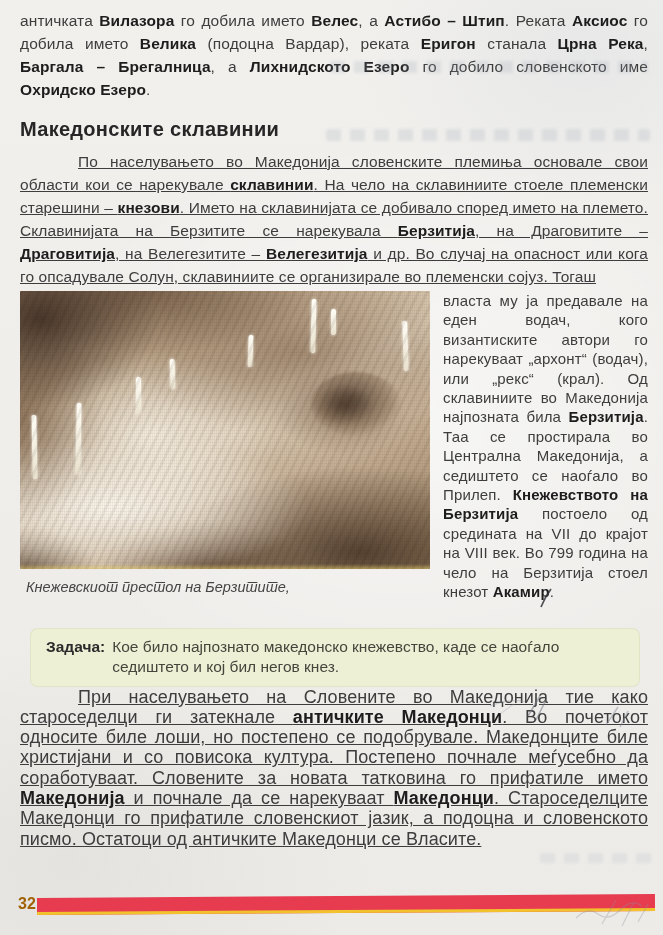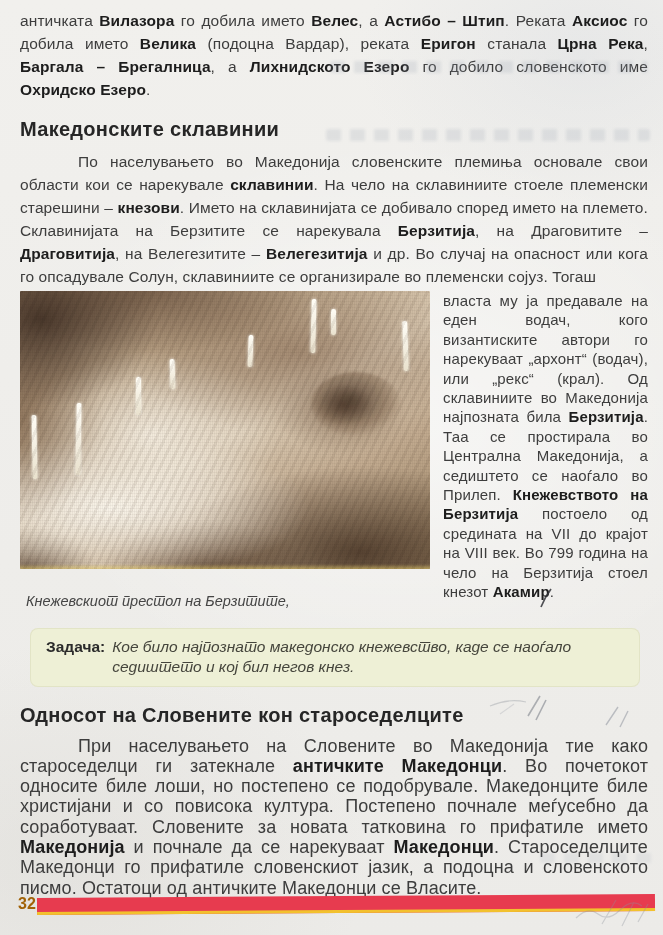--- a/index.html
+++ b/index.html
@@ -12,21 +12,21 @@
       radial-gradient(ellipse 500px 380px at 60% 45%, rgba(255,255,255,.5), transparent 75%),
       linear-gradient(#f1f0ed,#ecebe8);
     color:var(--text,#3d3d3d);
   }
   .page{position:relative;width:663px;height:935px;padding:6px 15px 0 20px;box-sizing:border-box;}
 
   
   .body-text{margin:0;font-size:15.5px;line-height:23px;text-align:justify;color:var(--text,#3d3d3d);letter-spacing:.1px;}
   .body-text b{color:#1d1d1d;}
   .intro{margin-top:3px;}
-  .indent{text-indent:58px;}
+  .indent{text-indent:58px;text-decoration:underline;}
   .heading{margin:17px 0 9px 0;font-size:20px;line-height:23px;font-weight:bold;color:#262626;letter-spacing:.3px;}
 
   
   .wrapsec{margin-top:3px;}
   .figure{float:left;width:410px;margin:2px 13px 0 0;}
   .photo{
     position:relative;width:410px;height:278px;overflow:hidden;border-radius:1px;
     background:
       radial-gradient(ellipse 46px 32px at 79% 41%, rgba(58,40,28,.50), rgba(58,40,28,0) 65%),
       radial-gradient(ellipse 95px 62px at 78% 43%, rgba(96,69,48,.40), rgba(96,69,48,0) 70%),
@@ -46,29 +46,29 @@
       repeating-linear-gradient(0deg, rgba(40,25,15,.045) 0 1px, transparent 1px 3px),
       repeating-linear-gradient(90deg, rgba(40,25,15,.04) 0 1px, transparent 1px 2px);
   }
   .photo::after{content:"";position:absolute;inset:0;
     background:repeating-linear-gradient(115deg, rgba(60,40,25,.07) 0 3px, transparent 3px 8px);
     mix-blend-mode:multiply;}
   .photo .strip{position:absolute;left:0;right:0;bottom:0;height:5px;background:linear-gradient(rgba(240,220,120,0),rgba(235,210,110,.55));}
   .post{position:absolute;width:5px;border-radius:2px;background:linear-gradient(#fffdf6,#e9e1cd);box-shadow:0 0 3px rgba(255,255,250,.85);}
   .bowl{position:absolute;left:71%;top:29%;width:90px;height:64px;border-radius:50%;
     background:radial-gradient(ellipse at 45% 42%, rgba(48,32,20,.5), rgba(92,66,44,.22) 55%, transparent 72%);filter:blur(1px);}
-  .caption{margin:23px 0 0 6px;font-style:italic;font-size:14.5px;line-height:18px;color:#454545;}
+  .caption{margin:9px 0 0 6px;font-style:italic;font-size:14.5px;line-height:18px;color:#454545;}
   .wraptext{font-size:15px;line-height:19.4px;letter-spacing:.15px;}
 
   
   .task-box{clear:both;display:flex;gap:7px;align-items:flex-start;box-sizing:border-box;
     margin:26px 8px 0 10px;padding:9px 30px 10px 16px;border-radius:8px;
     background:var(--task-box-bg,#eef0d6);box-shadow:0 0 0 1px rgba(190,190,150,.25) inset;}
   .task-box b{font-size:15.5px;line-height:20px;color:#2b2b2b;white-space:nowrap;}
-  .task-box span{font-size:15.5px;line-height:20px;color:#45453c;font-style:italic;}
+  .task-box span{font-size:15.5px;line-height:20px;color:#45453c;}
 
   .p3{font-size:18px;line-height:20.3px;}
 
   
   .footer{position:absolute;left:0;top:892px;width:663px;height:30px;}
   .pagenum{position:absolute;left:18px;top:3px;font-size:16px;font-weight:bold;color:#a16207;}
   .redbar{position:absolute;left:37px;top:4px;width:618px;height:14px;
     background:var(--footer-bar-red,#e73b4f);
     border-bottom:3px solid var(--footer-bar-yellow,#f2c12e);
     transform:rotate(-.35deg);}
@@ -114,21 +114,20 @@
       </figcaption>
     </figure>
     <p class="body-text wraptext"><span>власта му ја предавале на еден водач, кого византиските автори го нарекуваат „архонт“ (водач), или „рекс“ (крал). Од склавиниите во Македонија најпозната била </span><b>Берзитија</b><span>. Таа се простирала во Централна Македонија, а седиштето се наоѓало во Прилеп. </span><b>Кнежевството на Берзитија</b><span> постоело од средината на VII до крајот на VIII век. Во 799 година на чело на Берзитија стоел кнезот </span><b>Акамир</b><span>.</span></p>
   </div>
 
   <div class="task-box">
     <b>Задача:</b>
     <span>Кое било најпознато македонско кнежевство, каде се наоѓало седиштето и кој бил негов кнез.</span>
   </div>
 
-  <h2 class="heading">Односот на Словените кон староседелците</h2>
   <p class="body-text indent p3"><span>При населувањето на Словените во Македонија тие како староседелци ги затекнале </span><b>античките Македонци</b><span>. Во почетокот односите биле лоши, но постепено се подобрувале. Македонците биле христијани и со повисока култура. Постепено почнале меѓусебно да соработуваат. Словените за новата татковина го прифатиле името </span><b>Македонија</b><span> и почнале да се нарекуваат </span><b>Македонци</b><span>. Староседелците Македонци го прифатиле словенскиот јазик, а подоцна и словенското писмо. Остатоци од античките Македонци се Власите.</span></p>
 
   <div class="footer">
     <span class="pagenum">32</span>
     <div class="redbar"></div>
   </div>
 
   <svg class="mark" style="left:536px;top:586px;" width="22" height="24">
     <path d="M5,21 Q9,11 15,3" stroke="#33343a" stroke-width="1.7" fill="none" opacity=".85"></path>
   </svg>

